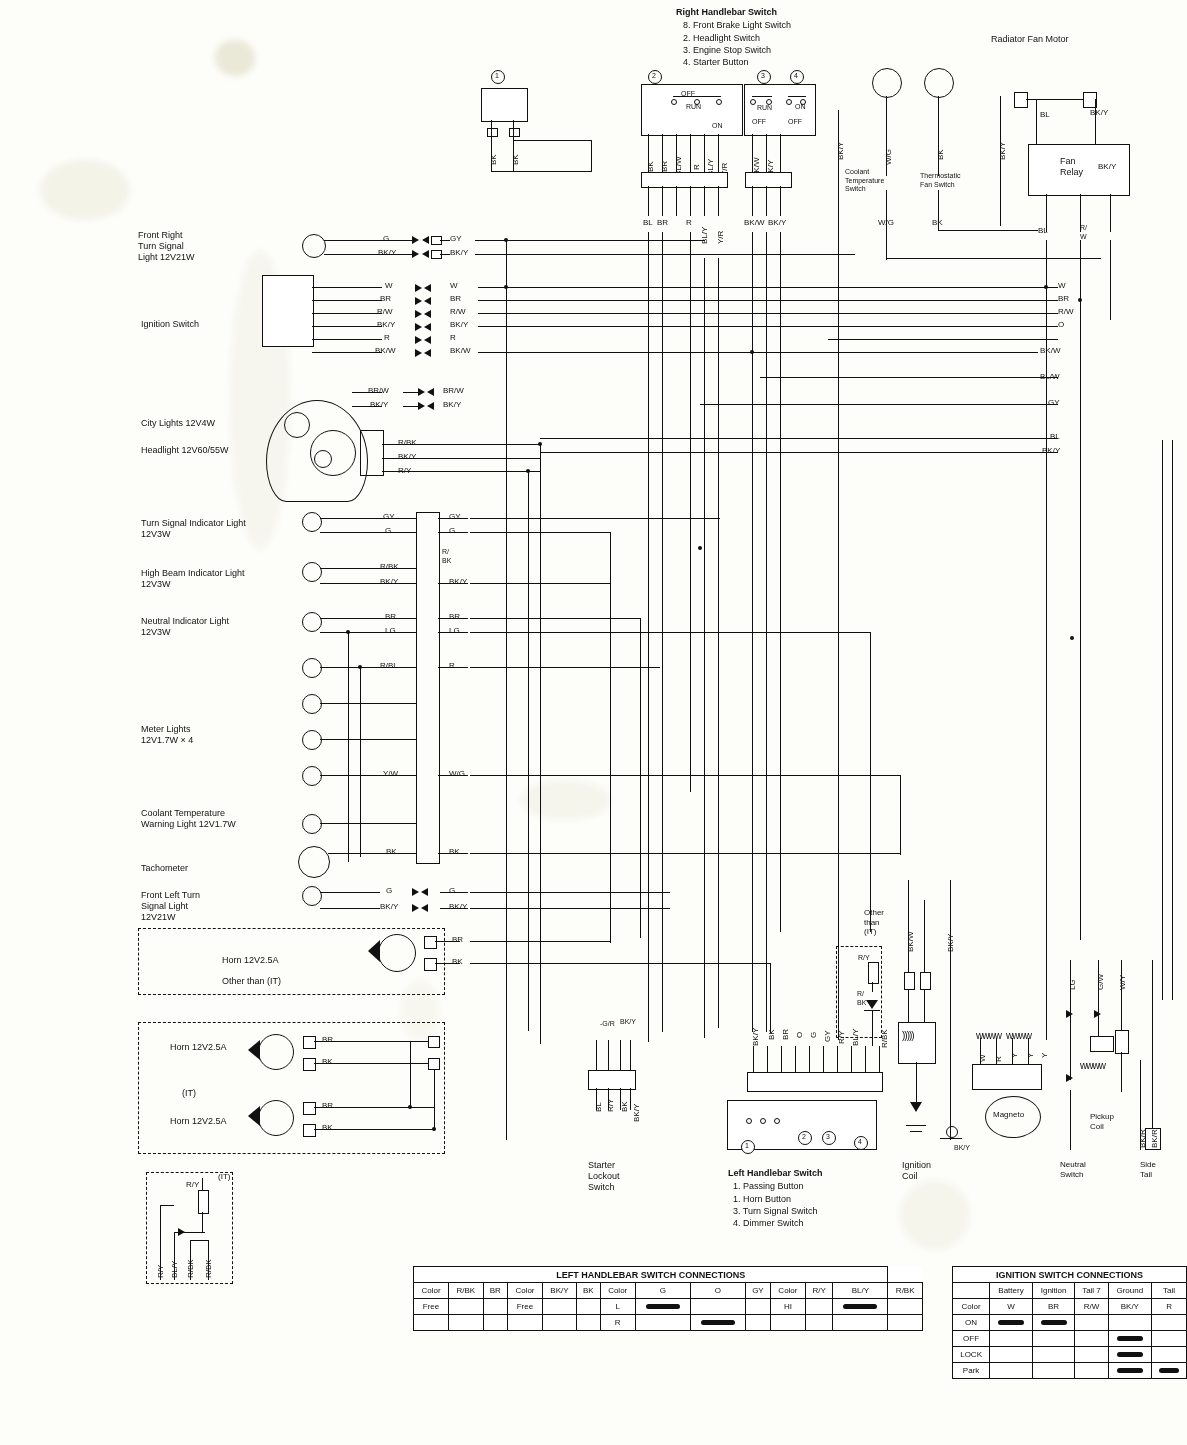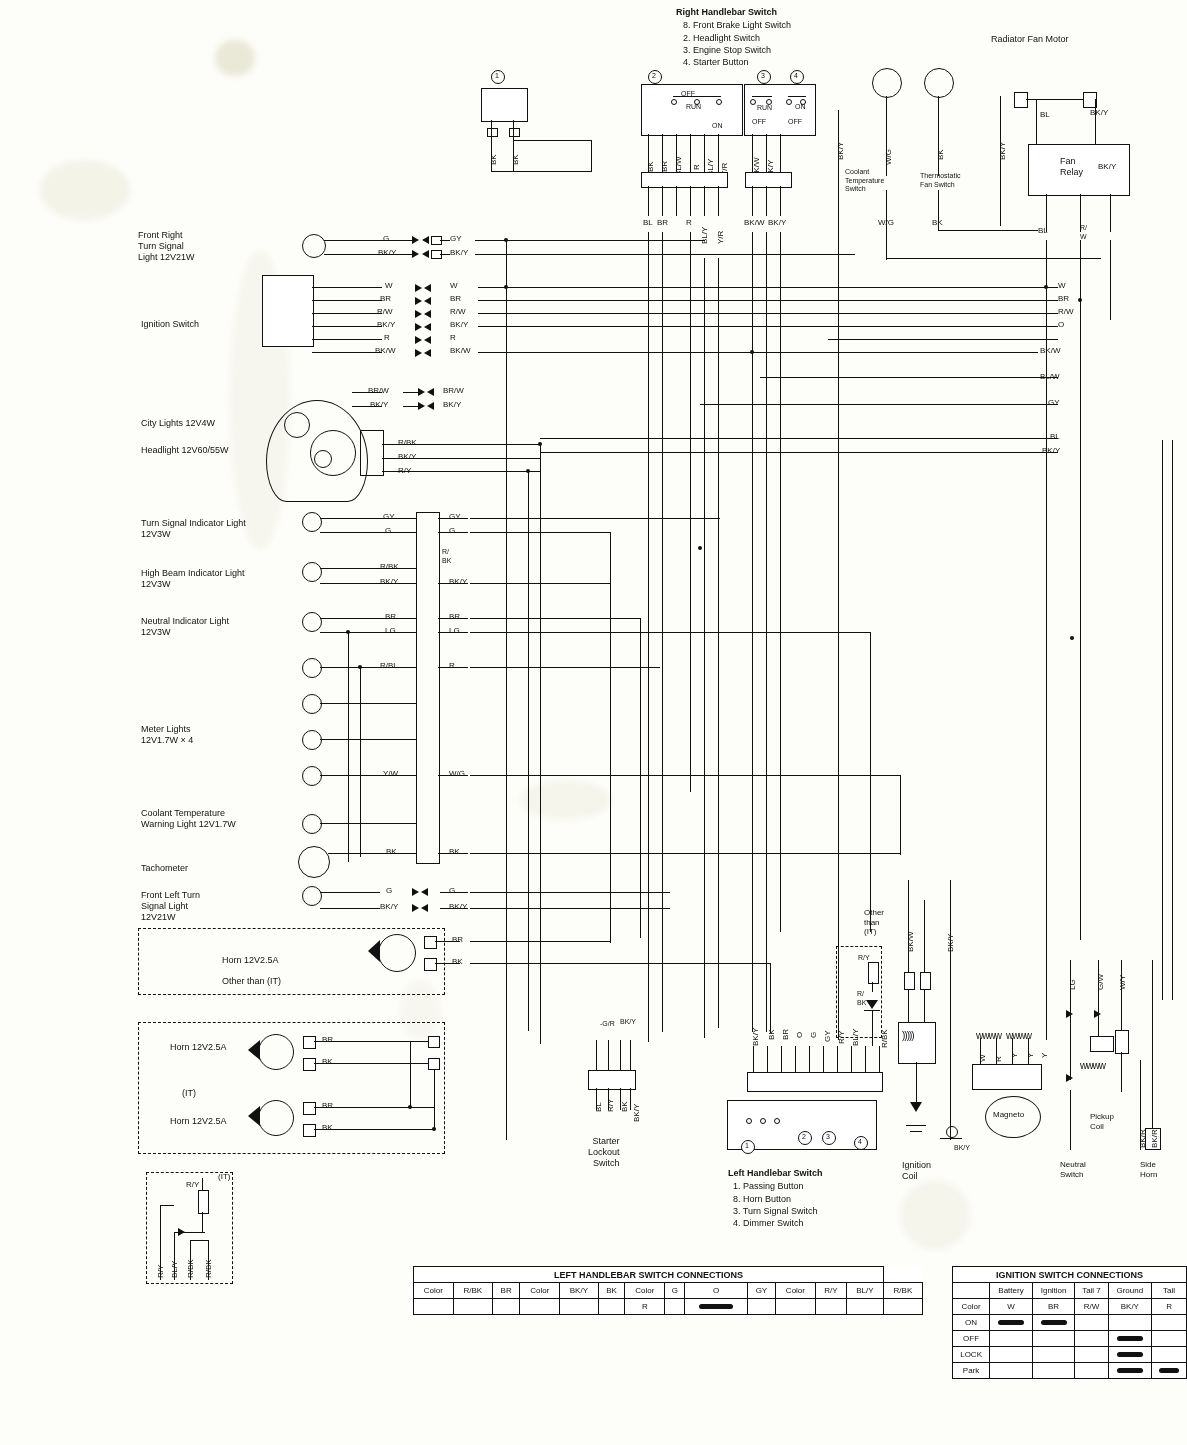--- a/index.html
+++ b/index.html
@@ -451,42 +451,42 @@
   <div class="vrot" style="left:170px;top:1278px;">BL/Y</div>
   <div class="vrot" style="left:186px;top:1278px;">R/BK</div>
   <div class="vrot" style="left:204px;top:1278px;">R/BK</div>
   <div class="wire v" style="left:160px;top:1205px;height:75px;"></div>
   <div class="wire v" style="left:174px;top:1232px;height:48px;"></div>
   <div class="wire v" style="left:190px;top:1240px;height:40px;"></div>
   <div class="wire v" style="left:208px;top:1240px;height:40px;"></div>
   <div class="wire h" style="left:160px;top:1205px;width:14px;"></div>
   <div class="wire h" style="left:190px;top:1240px;width:18px;"></div>
 
-  <div class="lbl" style="left:588px;top:1136px;text-align:right;">Starter
+  <div class="lbl" style="left:588px;top:1160px;">Starter
 Lockout
 Switch</div>
   <div class="boxf" style="left:588px;top:1070px;width:46px;height:18px;"></div>
   <div class="wire v" style="left:596px;top:1040px;height:30px;"></div>
   <div class="wire v" style="left:608px;top:1040px;height:30px;"></div>
   <div class="wire v" style="left:620px;top:1040px;height:30px;"></div>
   <div class="wire v" style="left:630px;top:1040px;height:30px;"></div>
   <div class="vrot" style="left:594px;top:1112px;">BL</div>
   <div class="vrot" style="left:606px;top:1112px;">R/Y</div>
   <div class="vrot" style="left:620px;top:1112px;">BK</div>
   <div class="vrot" style="left:632px;top:1122px;">BK/Y</div>
   <div class="wire v" style="left:596px;top:1088px;height:22px;"></div>
   <div class="wire v" style="left:608px;top:1088px;height:22px;"></div>
   <div class="wire v" style="left:620px;top:1088px;height:22px;"></div>
   <div class="wire v" style="left:630px;top:1088px;height:22px;"></div>
   <div class="lbl xs" style="left:600px;top:1020px;">-G/R</div>
   <div class="lbl xs" style="left:620px;top:1018px;">BK/Y</div>
 
   <div class="lbl b" style="left:728px;top:1168px;">Left Handlebar Switch</div>
   <div class="lbl" style="left:733px;top:1181px;">1. Passing Button</div>
-  <div class="lbl" style="left:733px;top:1194px;">8. Horn Button</div>
+  <div class="lbl" style="left:733px;top:1194px;">1. Horn Button</div>
   <div class="lbl" style="left:733px;top:1206px;">3. Turn Signal Switch</div>
   <div class="lbl" style="left:733px;top:1218px;">4. Dimmer Switch</div>
   <div class="boxf" style="left:727px;top:1100px;width:148px;height:48px;"></div>
   <div class="circle" style="left:741px;top:1140px;width:12px;height:12px;background:#fff;"></div>
   <div class="lbl xs" style="left:745px;top:1142px;">1</div>
   <div class="circle" style="left:798px;top:1131px;width:12px;height:12px;background:#fff;"></div>
   <div class="lbl xs" style="left:802px;top:1133px;">2</div>
   <div class="circle" style="left:822px;top:1131px;width:12px;height:12px;background:#fff;"></div>
   <div class="lbl xs" style="left:826px;top:1133px;">3</div>
   <div class="circle" style="left:854px;top:1136px;width:12px;height:12px;background:#fff;"></div>
@@ -578,21 +578,21 @@
   <div class="tri" style="left:1066px;top:1074px;"></div>
   <div class="boxf" style="left:1115px;top:1030px;width:12px;height:22px;"></div>
   <div class="wire v" style="left:1121px;top:960px;height:70px;"></div>
   <div class="wire v" style="left:1121px;top:1052px;height:40px;"></div>
 
   <div class="lbl sm" style="left:1060px;top:1160px;">Neutral
 Switch</div>
   <div class="wire v" style="left:1070px;top:1090px;height:60px;"></div>
 
   <div class="lbl sm" style="left:1140px;top:1160px;">Side
-Horn</div>
+Tail</div>
   <div class="boxf" style="left:1145px;top:1128px;width:14px;height:20px;"></div>
   <div class="wire v" style="left:1152px;top:960px;height:168px;"></div>
   <div class="vrot" style="left:1150px;top:1148px;">BK/R</div>
   <div class="vrot" style="left:1138px;top:1148px;">BK/R</div>
   <div class="wire v" style="left:1140px;top:1060px;height:90px;"></div>
 
   <div class="wire v" style="left:1162px;top:440px;height:560px;"></div>
   <div class="wire v" style="left:1172px;top:440px;height:560px;"></div>
 
   <table class="tbl" style="left:413px;top:1266px;width:510px;">
@@ -610,20 +610,36 @@
       <td>Color</td>
       <td>G</td>
       <td>O</td>
       <td>GY</td>
       <td>Color</td>
       <td>R/Y</td>
       <td>BL/Y</td>
       <td>R/BK</td>
     </tr>
     <tr>
+      <td>Free</td>
+      <td></td>
+          <td></td>
+      <td>Free</td>
+      <td></td>
+          <td></td>
+      <td>L</td>
+      <td><span class="sw"></span></td>
+      <td></td>
+          <td></td>
+      <td>HI</td>
+      <td></td>
+      <td><span class="sw"></span></td>
+      <td></td>
+    </tr>
+    <tr>
       <td></td>
           <td></td>
           <td></td>
       <td></td>
           <td></td>
           <td></td>
       <td>R</td>
       <td></td>
       <td><span class="sw"></span></td>
       <td></td>

